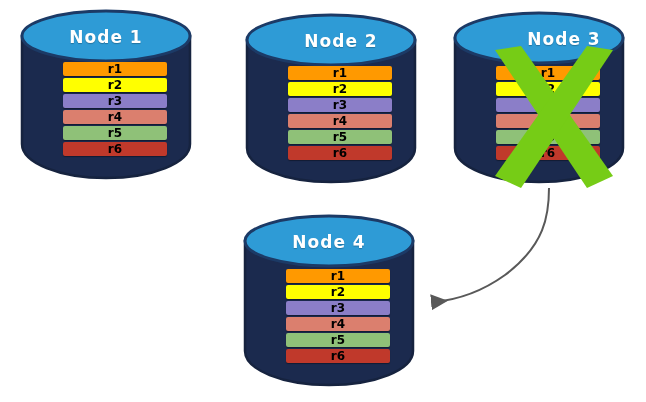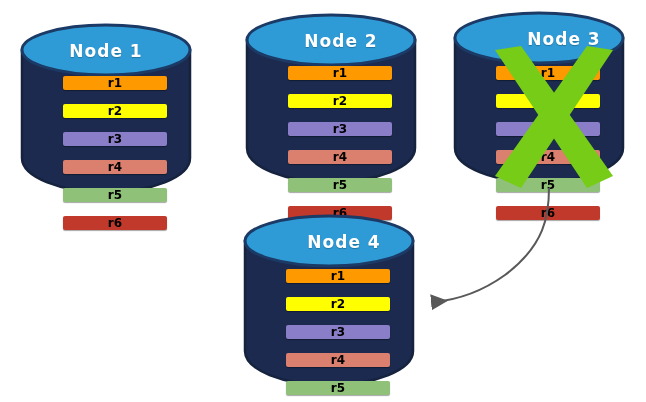--- a/index.html
+++ b/index.html
@@ -45,21 +45,21 @@
     letter-spacing: 1px;
     text-shadow: 0 1px 1px rgba(0,0,0,0.25);
     pointer-events: none;
     white-space: nowrap;
   }
 
   .rows {
     position: absolute;
     display: flex;
     flex-direction: column;
-    gap: 14px;
+    gap: 2px;
     padding-left: 9px;
   }
 
   .row {
     height: 14px;
     border-radius: 2px;
     display: flex;
     align-items: center;
     justify-content: center;
     color: #000000;
@@ -81,21 +81,21 @@
     width: 646px;
     height: 402px;
     overflow: visible;
   }
 </style>
 </head>
 <body>
 
 <div id="canvas">
 
-  <div class="node" style="left:20px; top:20px; width:172px; height:176px;">
+  <div class="node" style="left:20px; top:6px; width:172px; height:176px;">
     <svg class="node-svg" width="172" height="176" viewBox="0 0 172 176">
       <path d="M2,30 L2,138 A84,34 0 0 0 170,138 L170,30 Z" fill="#1B2A4E" stroke="#16233F" stroke-width="2.5"></path>
       <ellipse cx="86" cy="30" rx="84" ry="25" fill="#2E9BD6" stroke="#1C3A66" stroke-width="3"></ellipse>
     </svg>
     <div class="node-title" style="top:21px;">Node  1</div>
     <div class="rows" style="left:34px; top:56px; width:104px;">
       <div class="row" style="background:#FF9900;">r1</div>
       <div class="row" style="background:#FFFF00;">r2</div>
       <div class="row" style="background:#8B7EC8;">r3</div>
       <div class="row" style="background:#DB7F6E;">r4</div>
@@ -141,21 +141,21 @@
         <polygon points="122,6 96,2 4,132 30,144"></polygon>
       </g>
     </svg>
   </div>
 
   <div class="node" style="left:243px; top:211px; width:172px; height:178px;">
     <svg class="node-svg" width="172" height="178" viewBox="0 0 172 178">
       <path d="M2,30 L2,140 A84,34 0 0 0 170,140 L170,30 Z" fill="#1B2A4E" stroke="#16233F" stroke-width="2.5"></path>
       <ellipse cx="86" cy="30" rx="84" ry="25" fill="#2E9BD6" stroke="#1C3A66" stroke-width="3"></ellipse>
     </svg>
-    <div class="node-title" style="top:21px;padding-left:15px;">Node  4</div>
+    <div class="node-title" style="top:21px;">Node  4</div>
     <div class="rows" style="left:34px; top:58px; width:104px;">
       <div class="row" style="background:#FF9900;">r1</div>
       <div class="row" style="background:#FFFF00;">r2</div>
       <div class="row" style="background:#8B7EC8;">r3</div>
       <div class="row" style="background:#DB7F6E;">r4</div>
       <div class="row" style="background:#8FC178;">r5</div>
       <div class="row" style="background:#C0392B;">r6</div>
     </div>
   </div>
 

